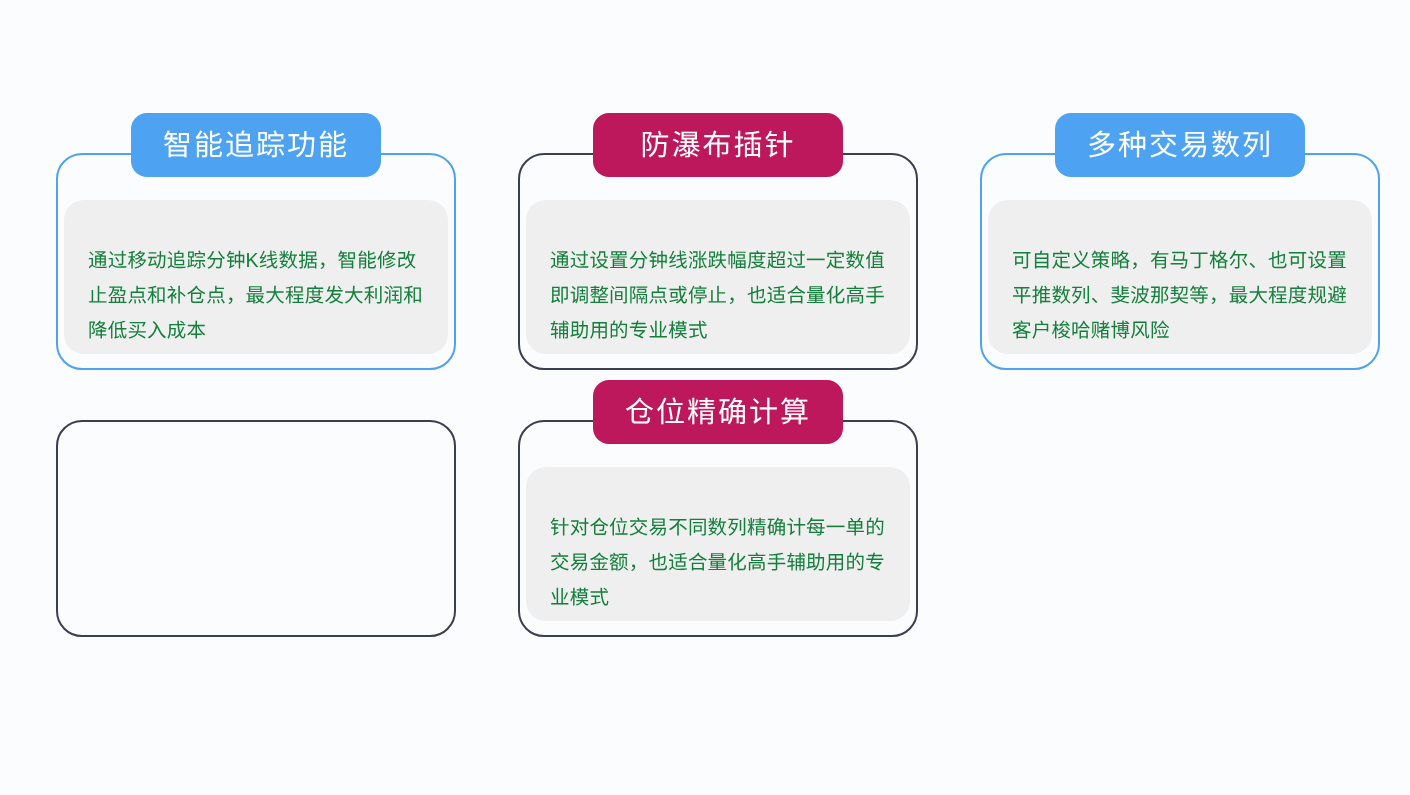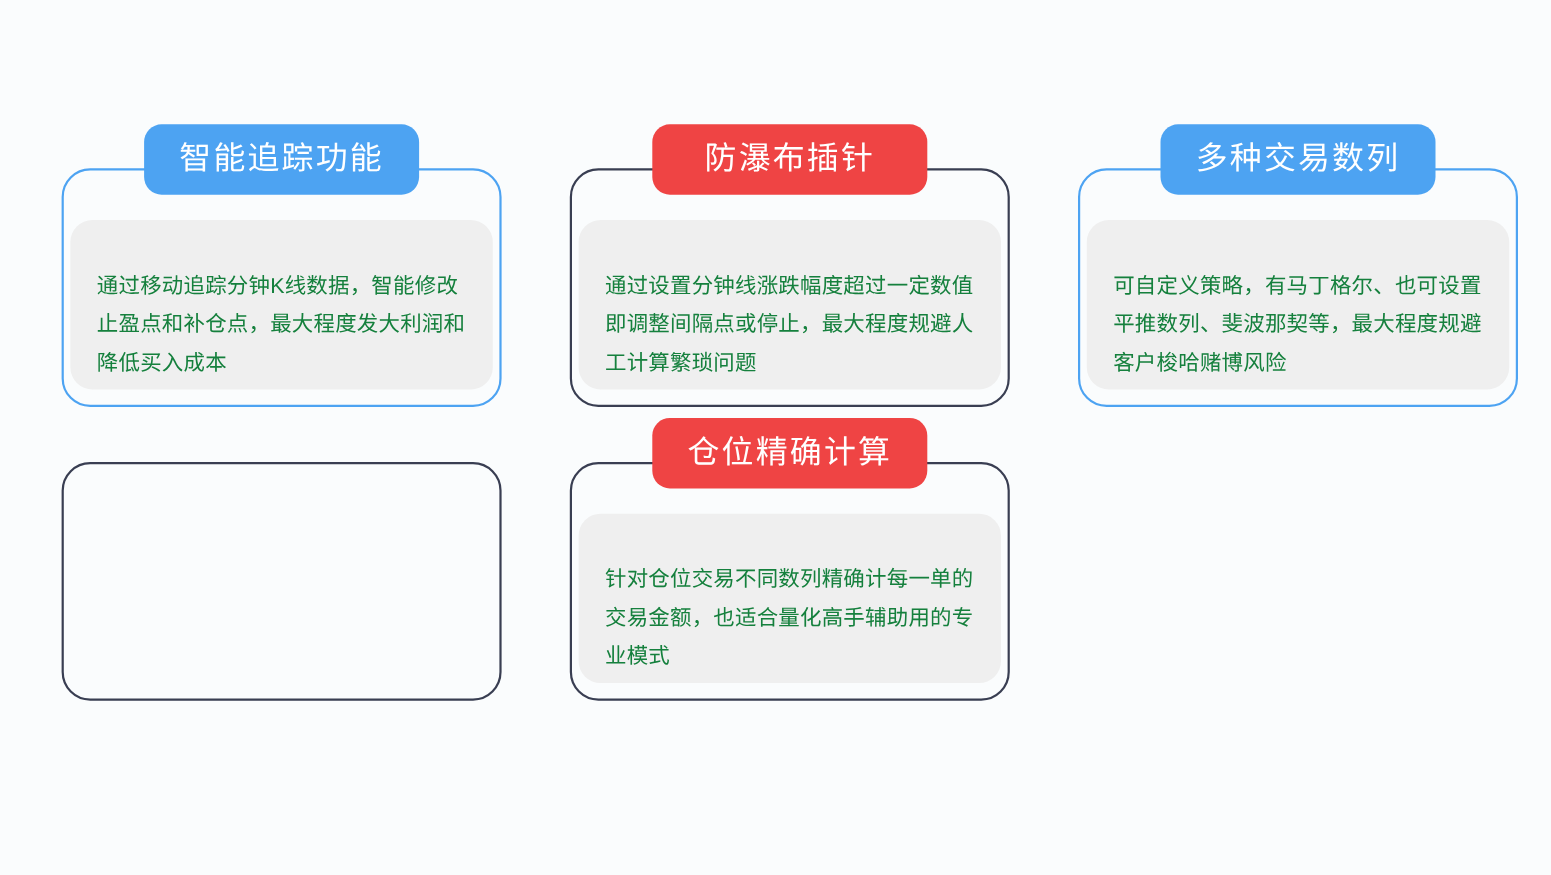--- a/index.html
+++ b/index.html
@@ -84,40 +84,40 @@
     background: #4da3f2;
     color: #ffffff;
     font-size: 29px;
     line-height: 64px;
     font-weight: 400;
     letter-spacing: 2px;
     text-align: center;
     white-space: nowrap;
   }
   .feature-card.theme-dark > .card-title {
-    background: #ef4444;
+    background: #be185d;
   }
 </style>
 </head>
 <body>
 
 <div id="feature-board">
   <div class="feature-grid">
 
     <div class="feature-card">
       <div class="card-title">智能追踪功能</div>
       <div class="card-body">
         <p class="card-desc">通过移动追踪分钟K线数据，智能修改止盈点和补仓点，最大程度发大利润和降低买入成本</p>
       </div>
     </div>
 
     <div class="feature-card theme-dark">
       <div class="card-title">防瀑布插针</div>
       <div class="card-body">
-        <p class="card-desc">通过设置分钟线涨跌幅度超过一定数值即调整间隔点或停止，最大程度规避人工计算繁琐问题</p>
+        <p class="card-desc">通过设置分钟线涨跌幅度超过一定数值即调整间隔点或停止，也适合量化高手辅助用的专业模式</p>
       </div>
     </div>
 
     <div class="feature-card">
       <div class="card-title">多种交易数列</div>
       <div class="card-body">
         <p class="card-desc">可自定义策略，有马丁格尔、也可设置平推数列、斐波那契等，最大程度规避客户梭哈赌博风险</p>
       </div>
     </div>
 

